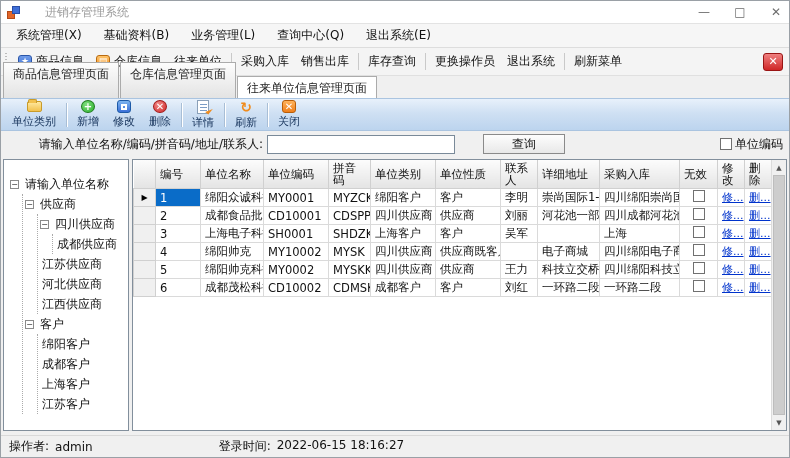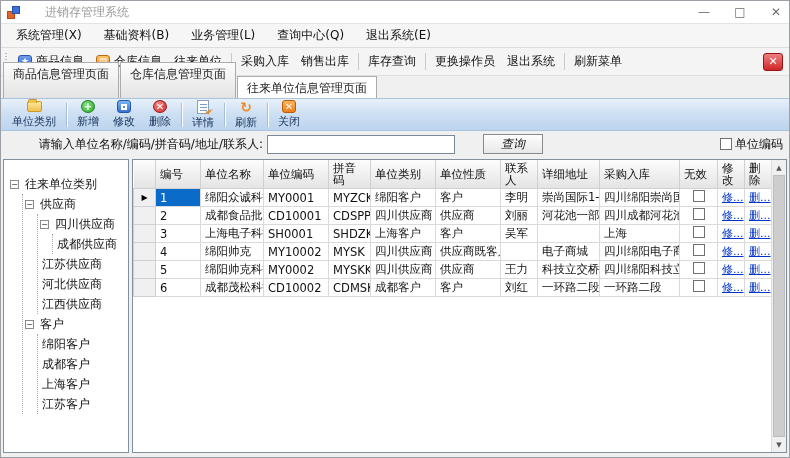--- a/index.html
+++ b/index.html
@@ -49,21 +49,21 @@
   .ic-detail { width:12px; height:14px; background:#fff; border:1px solid #8aa0b8; position:relative; }
   .ic-detail::before { content:""; position:absolute; left:2px; top:3px; width:7px; height:1px; background:#7a9cc6; box-shadow:0 3px 0 #7a9cc6, 0 6px 0 #7a9cc6; }
   .ic-detail::after { content:""; position:absolute; right:-3px; bottom:-1px; width:0; height:0; border-left:4px solid transparent; border-bottom:7px solid var(--accent_orange); transform:rotate(40deg); }
   .ic-refresh { color:var(--accent_orange); font-size:14px; font-weight:bold; width:15px; height:15px; }
   .ic-close { background:linear-gradient(#ffb35c,#f07f1a); border:1px solid #b85d08; border-radius:3px; width:14px; height:14px; font-weight:bold; }
 
   
   .searchrow { height:26px; display:flex; align-items:center; background:#f0f0f0; padding:0 6px; flex:0 0 auto; }
   .search-label { width:260px; text-align:right; padding-right:4px; color:#111; white-space:nowrap; }
   .search-input { width:188px; height:19px; border:1px solid #7a8a99; background:#fff; padding:0 3px; font-size:12px; font-family:inherit; }
-  .search-btn { margin-left:28px; width:60px; height:20px; border:1px solid #8a8a8a; background:linear-gradient(#fdfdfd,#e8e8e8); font-size:12px; font-family:inherit; color:#111;font-style:italic; }
+  .search-btn { margin-left:28px; width:82px; height:20px; border:1px solid #8a8a8a; background:linear-gradient(#fdfdfd,#e8e8e8); font-size:12px; font-family:inherit; color:#111; }
   .show-del { margin-left:auto; display:flex; align-items:center; gap:3px; color:#111; white-space:nowrap; }
   .checkbox { width:12px; height:12px; border:1px solid #707070; background:#fff; display:inline-block; }
 
   
   .content { flex:1 1 auto; display:flex; padding:2px 2px 4px; gap:3px; background:#f0f0f0; min-height:0; }
   .tree-panel { width:126px; background:#fff; border:1px solid #828f9c; overflow:hidden; padding:14px 2px 2px 6px; }
   .tree-row { display:flex; align-items:center; gap:4px; height:20px; white-space:nowrap; }
   .expander { width:9px; height:9px; border:1px solid #8a8a8a; background:#fff; font-size:8px; line-height:7px; text-align:center; color:#333; flex:0 0 auto; }
   .tree-children { margin-left:12px; border-left:1px dotted #aaa; padding-left:2px; }
   .tree-label { font-size:12px; color:#111; padding:0 2px; }
@@ -194,21 +194,21 @@
       <span class="checkbox"></span>
       <span>单位编码</span>
     </span>
   </div>
 
   <div class="content">
     <div class="tree-panel">
       <div id="unit-tree">
           <div class="tree-row">
             <span class="expander">−</span>
-            <span class="tree-label">往来单位类别</span>
+            <span class="tree-label">请输入单位名称</span>
           </div>
           <div class="tree-children">
             <div class="tree-row">
               <span class="expander">−</span>
               <span class="tree-label">供应商</span>
             </div>
             <div class="tree-children">
               <div class="tree-row">
                 <span class="expander">−</span>
                 <span class="tree-label">四川供应商</span>
@@ -379,14 +379,22 @@
           </table>
       </div>
       <div class="vscroll">
         <span class="vs-btn">▲</span>
         <span class="vs-thumb"></span>
         <span class="vs-btn">▼</span>
       </div>
     </div>
   </div>
 
+  <div class="statusbar">
+    <span>操作者:</span>
+    <span>admin</span>
+    <span class="sb-group2">
+      <span>登录时间:</span>
+      <span>2022-06-15 18:16:27</span>
+    </span>
+  </div>
 
 </div>
 
 </body></html>

